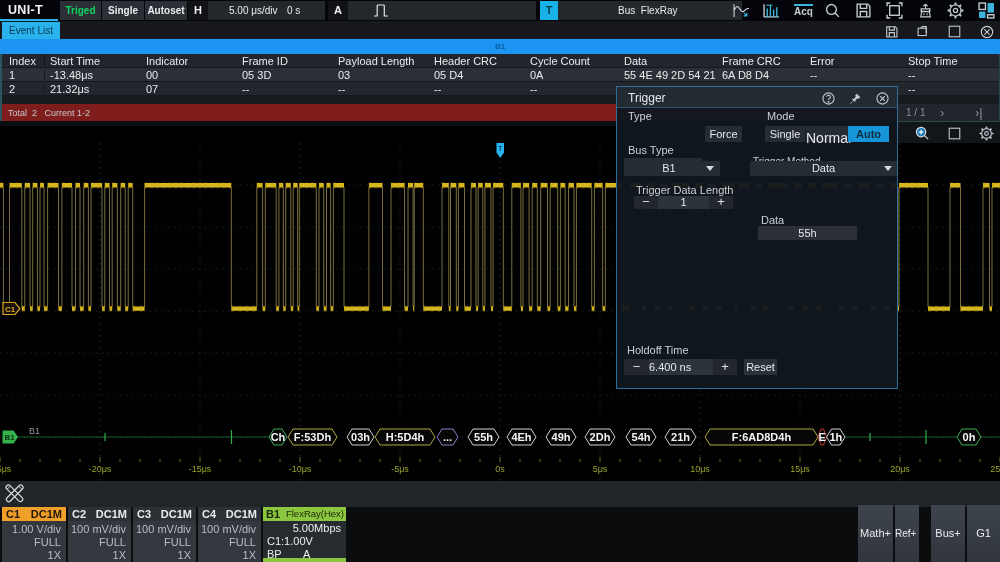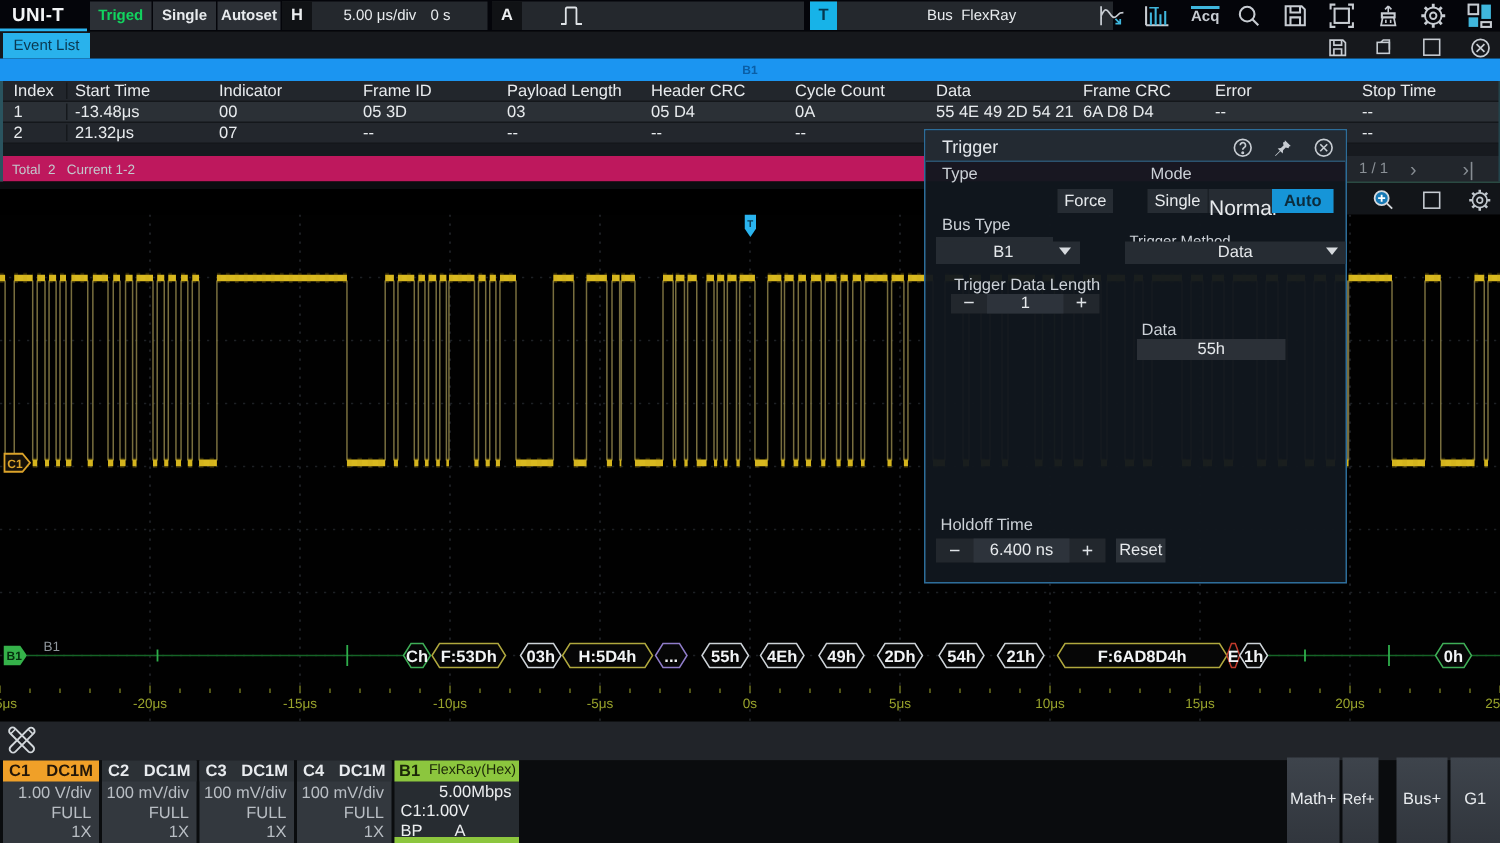--- a/index.html
+++ b/index.html
@@ -123,21 +123,21 @@
       <div style="position:absolute;left:434px;top:0;line-height:14px">--</div>
       <div style="position:absolute;left:530px;top:0;line-height:14px">--</div>
       <div style="position:absolute;left:624px;top:0;line-height:14px">--</div>
       <div style="position:absolute;left:722px;top:0;line-height:14px">--</div>
       <div style="position:absolute;left:810px;top:0;line-height:14px">--</div>
       <div style="position:absolute;left:908px;top:0;line-height:14px">--</div>
     </div>
 <div style="position:absolute;left:0;top:54px;width:2px;height:67px;background:#2a545f;z-index:5"></div>
 <div style="position:absolute;left:999px;top:54px;width:1px;height:67px;background:#23444c;z-index:5"></div>
 <div style="position:absolute;left:0;top:96px;width:1000px;height:8px;background:#171a1f"></div>
-<div style="position:absolute;left:0;top:104px;width:1000px;height:17px;background:#be185d;color:#c3c8cd;font-size:9px">
+<div style="position:absolute;left:0;top:104px;width:1000px;height:17px;background:#7f1d1d;color:#c3c8cd;font-size:9px">
       <span style="position:absolute;left:8px;top:4px">Total&nbsp; 2&nbsp;&nbsp; Current 1-2</span>
     </div>
 <div style="position:absolute;left:0;top:121px;width:1000px;height:5px;background:#0b0d10"></div>
 <div style="position:absolute;left:0;top:143px;width:1000px;height:338px;background:#010101"></div>
 <svg width="1000" height="338" viewBox="0 143 1000 338" style="position:absolute;left:0;top:143px" font-family="Liberation Sans, sans-serif">
       <line x1="100" y1="143" x2="100" y2="481" stroke="#26292e" stroke-width="1" stroke-dasharray="1.5 4.5"></line>
       <line x1="200" y1="143" x2="200" y2="481" stroke="#26292e" stroke-width="1" stroke-dasharray="1.5 4.5"></line>
       <line x1="300" y1="143" x2="300" y2="481" stroke="#26292e" stroke-width="1" stroke-dasharray="1.5 4.5"></line>
       <line x1="400" y1="143" x2="400" y2="481" stroke="#26292e" stroke-width="1" stroke-dasharray="1.5 4.5"></line>
       <line x1="500" y1="143" x2="500" y2="481" stroke="#26292e" stroke-width="1" stroke-dasharray="1.5 4.5"></line>
@@ -331,21 +331,21 @@
         <div style="position:absolute;left:24px;top:0;width:51px;background:#2d333b;text-align:center;line-height:13px;color:#e6e9ec;font-size:11px;height:13px">1</div>
         <div style="position:absolute;right:0;top:0;width:24px;text-align:center;line-height:12px;color:#dfe3e7;font-size:13px">+</div>
       </div>
       <div style="position:absolute;left:144px;top:127px;font-size:11px;color:#ccd1d7;font-weight:normal;">Data</div>
       <div style="position:absolute;left:141px;top:139px;width:99px;height:14px;background:#2b3037;">
         <div style="text-align:center;line-height:14px;font-size:11px;color:#e6e9ec">55h</div>
       </div>
       <div style="position:absolute;left:10px;top:257px;font-size:11px;color:#ccd1d7;font-weight:normal;">Holdoff Time</div>
       <div style="position:absolute;left:7px;top:272px;width:113px;height:16px;background:#22272d;">
         <div style="position:absolute;left:0;top:0;width:25px;text-align:center;line-height:15px;color:#dfe3e7;font-size:13px">−</div>
-        <div style="position:absolute;left:25px;top:0;width:64px;background:#2d333b;text-align:center;line-height:16px;color:#e6e9ec;font-size:11px;height:16px">6.400 ns</div>
+        <div style="position:absolute;left:25px;top:0;width:64px;background:#2d333b;line-height:16px;color:#e6e9ec;font-size:11px;height:16px">6.400 ns</div>
         <div style="position:absolute;right:0;top:0;width:24px;text-align:center;line-height:15px;color:#dfe3e7;font-size:13px">+</div>
       </div>
       <div style="position:absolute;left:127px;top:272px;width:33px;height:16px;background:#2b3138;">
         <div style="text-align:center;line-height:16px;font-size:11px;color:#e6e9ec">Reset</div>
       </div>
     </div>
 <div style="position:absolute;left:0;top:481px;width:1000px;height:26px;background:#212429"></div>
 <svg style="position:absolute;left:5px;top:484px" width="19" height="19" viewBox="0 0 19 19">
       <g fill="none" stroke="#d3d8dc" stroke-width="1.25">
         <rect x="7.3" y="-1.5" width="4.6" height="21.5" rx="2.2" transform="rotate(45 9.5 9.5)"></rect>

